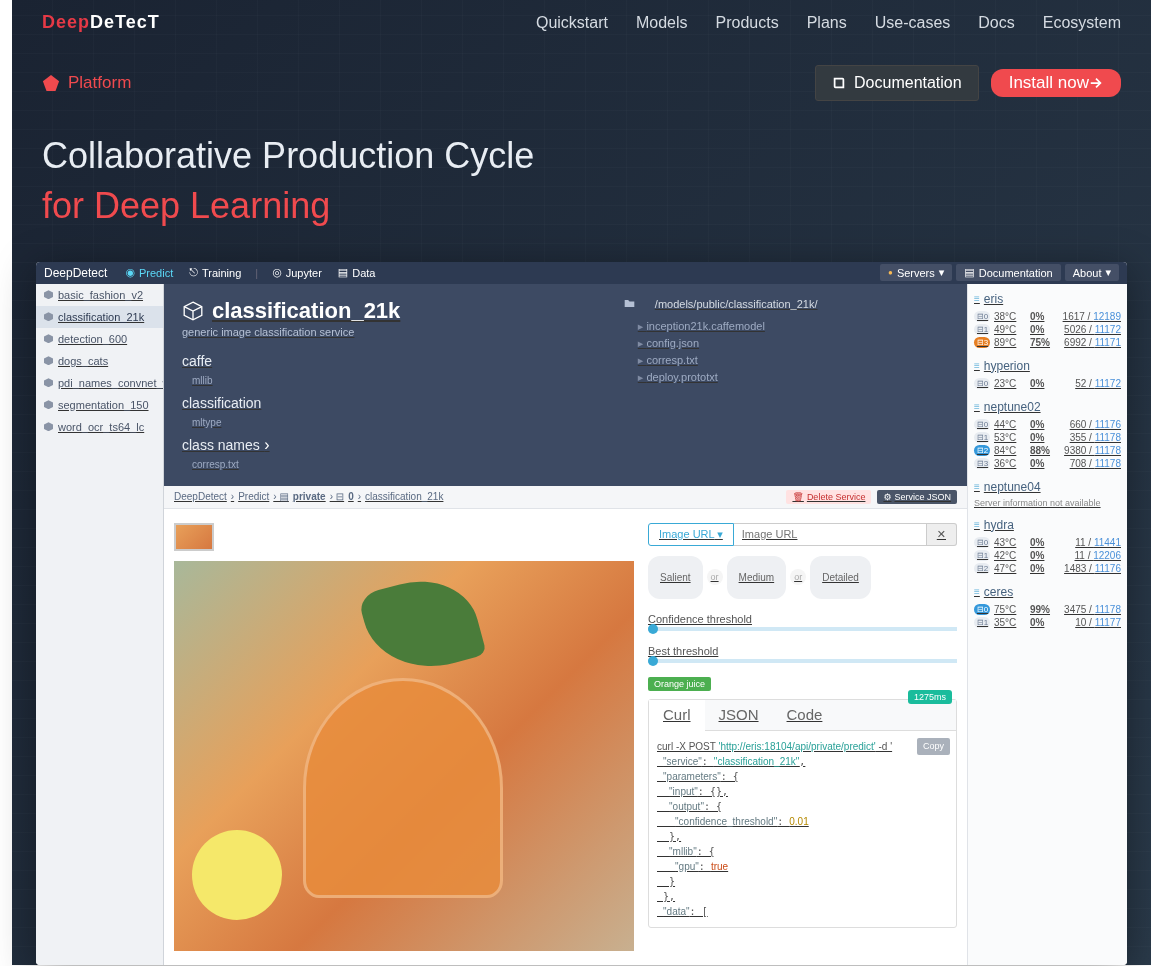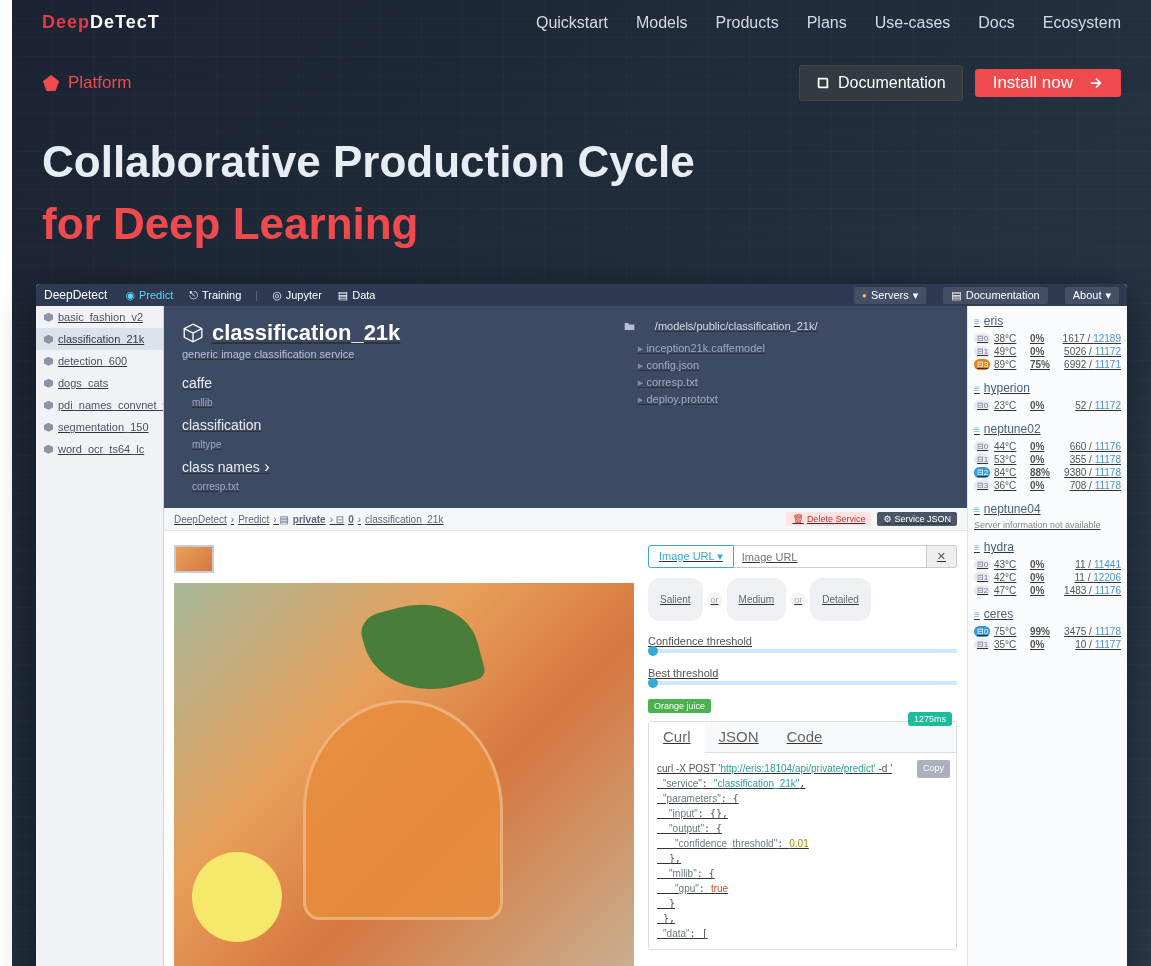--- a/index.html
+++ b/index.html
@@ -12,35 +12,35 @@
 .logo { color:#e63946; font-weight:bold; font-size:18px; letter-spacing:1px; }
 .logo .dark { color:#fff; }
 .nav-links { margin-left:auto; display:flex; gap:28px; }
 .nav-links a { color:#d5dbe2; text-decoration:none; font-size:16px; }
 
 .subheader { display:flex; align-items:center; padding: 20px 30px 10px; position:relative; }
 .platform-tag { display:flex; align-items:center; gap:8px; color:#f04a4e; font-size:17px; }
 .platform-tag .penta { width:18px; height:18px; }
 .subheader .right { margin-left:auto; display:flex; gap:12px; align-items:center; }
 .btn-doc { background:#333a40; color:#fff; padding:8px 16px; border-radius:3px; display:flex; align-items:center; gap:8px; font-size:16px; cursor:pointer; border:1px solid #444; }
-.btn-install { background:#f04a4e; color:#fff; padding:4px 18px; border-radius:3px; display:flex; align-items:center; gap:16px; font-size:17px; cursor:pointer; border:none; }
+.btn-install { background:#f04a4e; color:#fff; padding:4px 18px; border-radius:12px; display:flex; align-items:center; gap:0; font-size:17px; cursor:pointer; border:none; }
 
 .hero-title { padding: 20px 30px 30px; position:relative; }
-.hero-title h1 { font-size:44px; font-weight:700; color:#e8edf3; line-height:1.4; }
+.hero-title h1 { font-size:36px; font-weight:400; color:#e8edf3; line-height:1.4; }
 .hero-title .red { color:#f04a4e; }
 
 
 .ss-wrap { margin: 0 24px; border-radius:4px; overflow:hidden; background:#fff; box-shadow:0 8px 40px rgba(0,0,0,0.4); position:relative; }
 
 .ss-top { background:#2d3a52; color:#fff; display:flex; align-items:center; font-size:11px; height:22px; padding:0 8px; }
 .ss-top .brand { font-size:12px; margin-right:10px; }
 .ss-top .tab { padding:3px 8px; display:flex; align-items:center; gap:4px; cursor:pointer; }
 .ss-top .tab.active { color:#5bd8f7; }
 .ss-top .sep { margin:0 6px; color:#667; }
-.ss-top .right { margin-left:auto; display:flex; gap:17px; }
+.ss-top .right { margin-left:auto; display:flex; gap:4px; }
 .ss-top .pill { background:#444f66; padding:2px 8px; border-radius:2px; cursor:pointer; display:flex; align-items:center; gap:4px; }
 .pill.warn::before { content:"●"; color:#f7b955; font-size:8px; }
 
 .ss-body { display:flex; min-height:460px;text-decoration:underline; }
 .ss-left { width:128px; background:#f0f2f5; border-right:1px solid #d0d4da; font-size:11px; }
 .ss-left .item { padding:5px 8px; color:#4a5568; display:flex; align-items:center; gap:5px; cursor:pointer; white-space:nowrap; overflow:hidden; }
 .ss-left .item.sel { background:#dbe2eb; color:#2d3a52; }
 .cube { width:9px; height:9px; background:#8a94a6; clip-path: polygon(50% 0, 100% 25%, 100% 75%, 50% 100%, 0 75%, 0 25%); flex-shrink:0; }
 
 .ss-main { flex:1; display:flex; flex-direction:column; min-width:0; }

